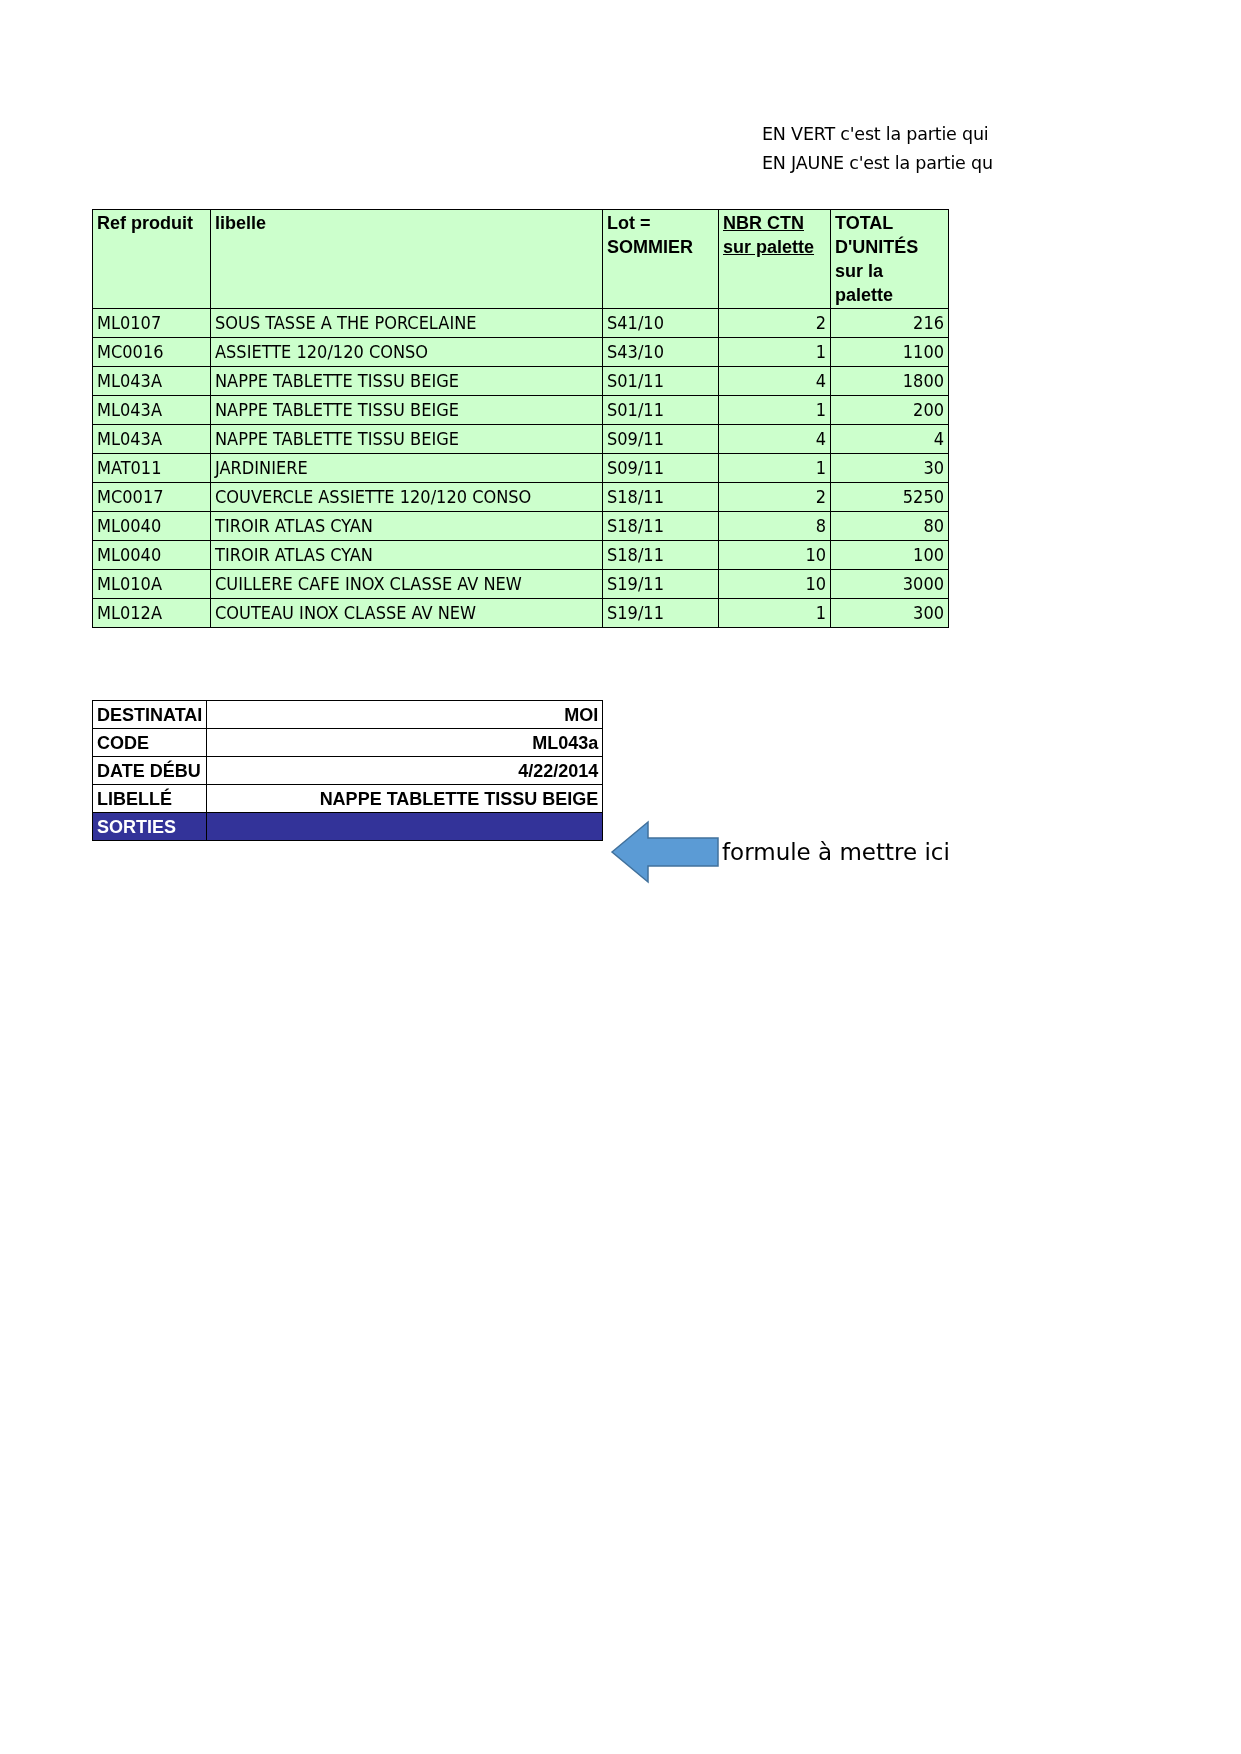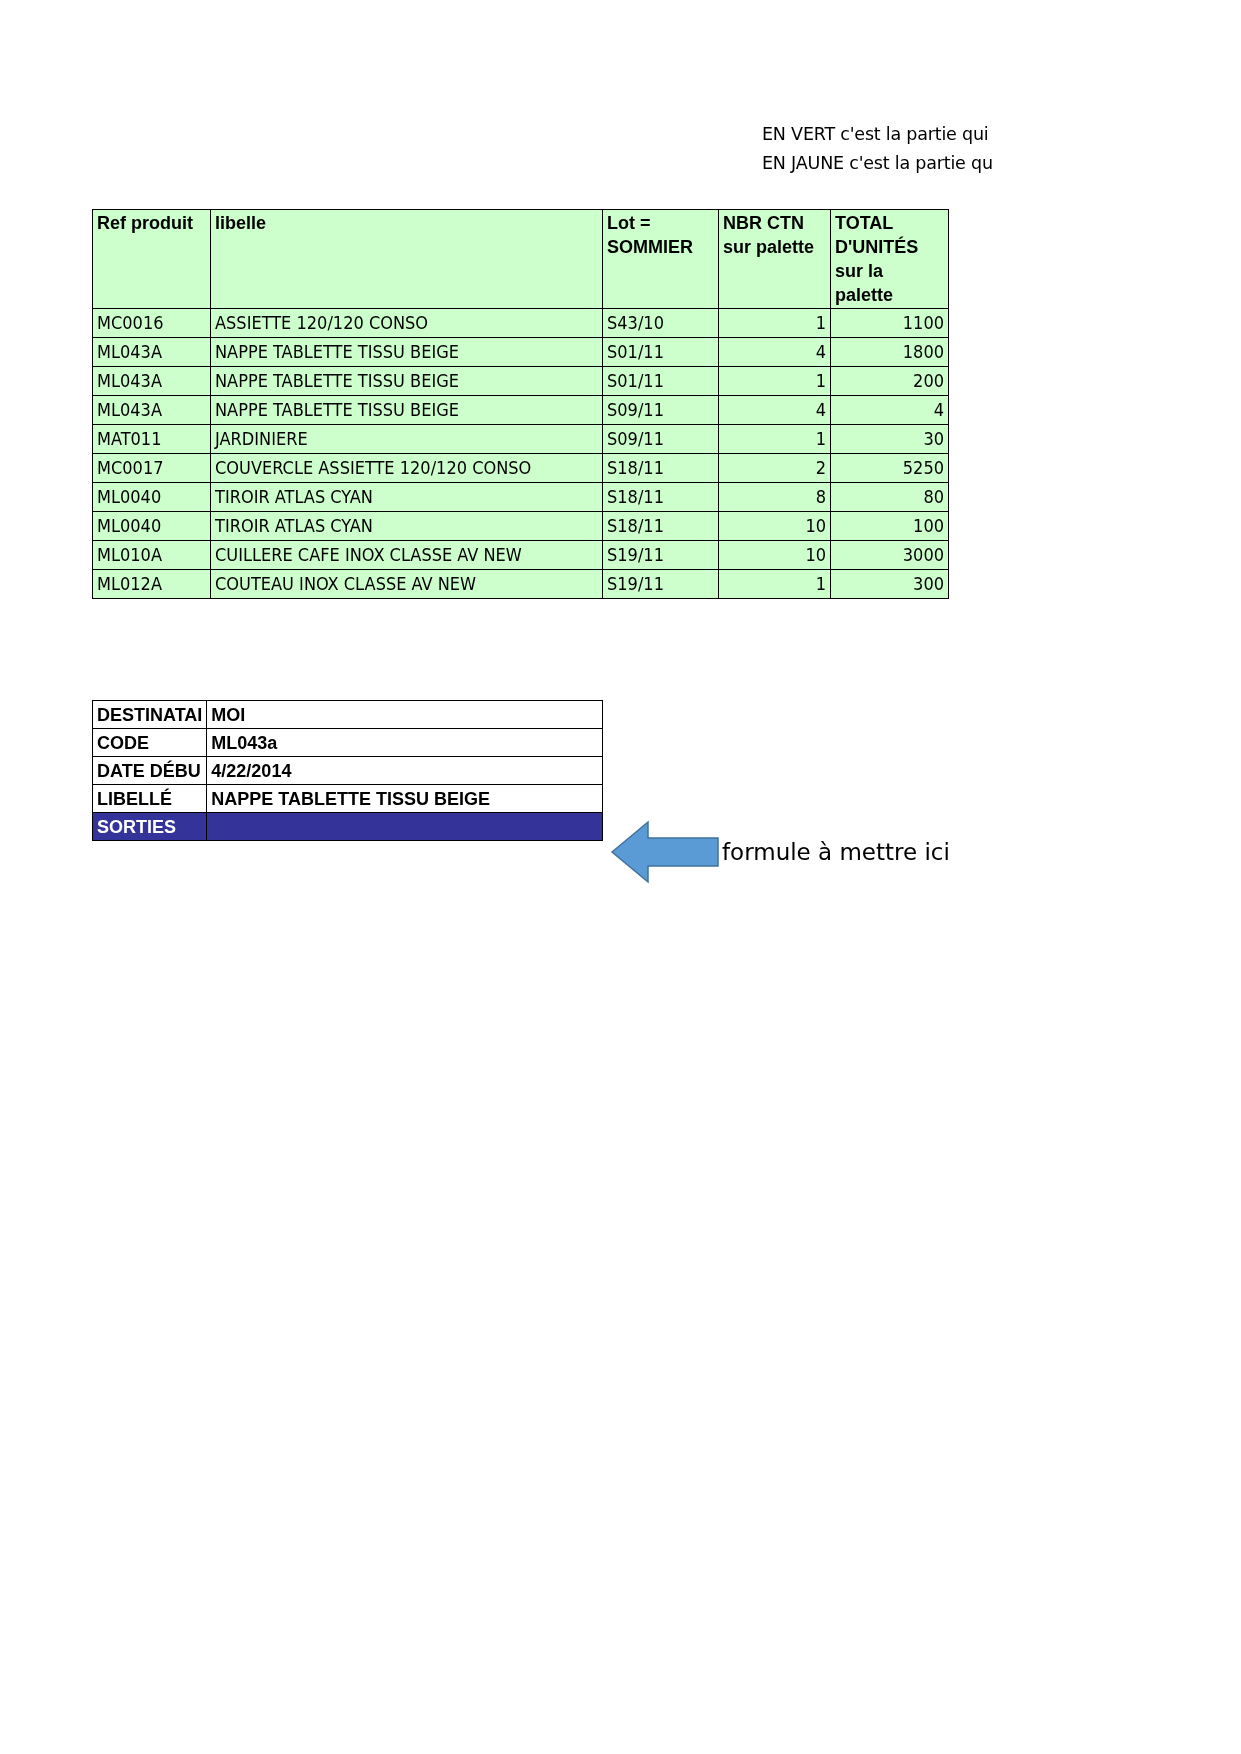--- a/index.html
+++ b/index.html
@@ -65,21 +65,21 @@
     vertical-align: top;
     text-align: left;
     white-space: normal;
   }
   .col-ref    { width: 118px; }
   .col-lib    { width: 392px; }
   .col-lot    { width: 116px; }
   .col-ctn    { width: 112px; }
   .col-tot    { width: 118px; }
   .num { text-align: right; }
-  .th-num { text-align: right; }
+  .th-num { text-align: right; text-decoration: underline; }
 
   
   .form-table {
     position: absolute;
     left: 92px;
     top: 700px;
     border-collapse: collapse;
     table-layout: fixed;
     background: #4d7c0f;
   }
@@ -90,21 +90,21 @@
     font-size: 18px;
     line-height: 26px;
     height: 28px;
     padding: 0 4px;
     box-sizing: border-box;
     overflow: hidden;
     white-space: nowrap;
     background: #ffffff;
   }
   .form-label { width: 112px; text-align: left; }
-  .form-value { width: 396px; text-align: left; }
+  .form-value { width: 396px; text-align: right; }
   .row-sorties .form-label,
   .row-sorties .form-value {
     background: #333399;
     color: #ffffff;
     border-color: #000000;
   }
   .row-sorties .form-value { color: #333399; }
 
   
   .arrow-wrap {
@@ -155,20 +155,27 @@
       <th>
         <span>TOTAL</span><br>
         <span>D'UNITÉS</span><br>
         <span>sur la</span><br>
         <span>palette</span>
       </th>
     </tr>
   </thead>
   <tbody>
       <tr>
+        <td>ML0107</td>
+        <td>SOUS TASSE A THE PORCELAINE</td>
+        <td>S41/10</td>
+        <td class="num">2</td>
+        <td class="num">216</td>
+      </tr>
+      <tr>
         <td>MC0016</td>
         <td>ASSIETTE 120/120 CONSO</td>
         <td>S43/10</td>
         <td class="num">1</td>
         <td class="num">1100</td>
       </tr>
       <tr>
         <td>ML043A</td>
         <td>NAPPE TABLETTE TISSU BEIGE</td>
         <td>S01/11</td>

